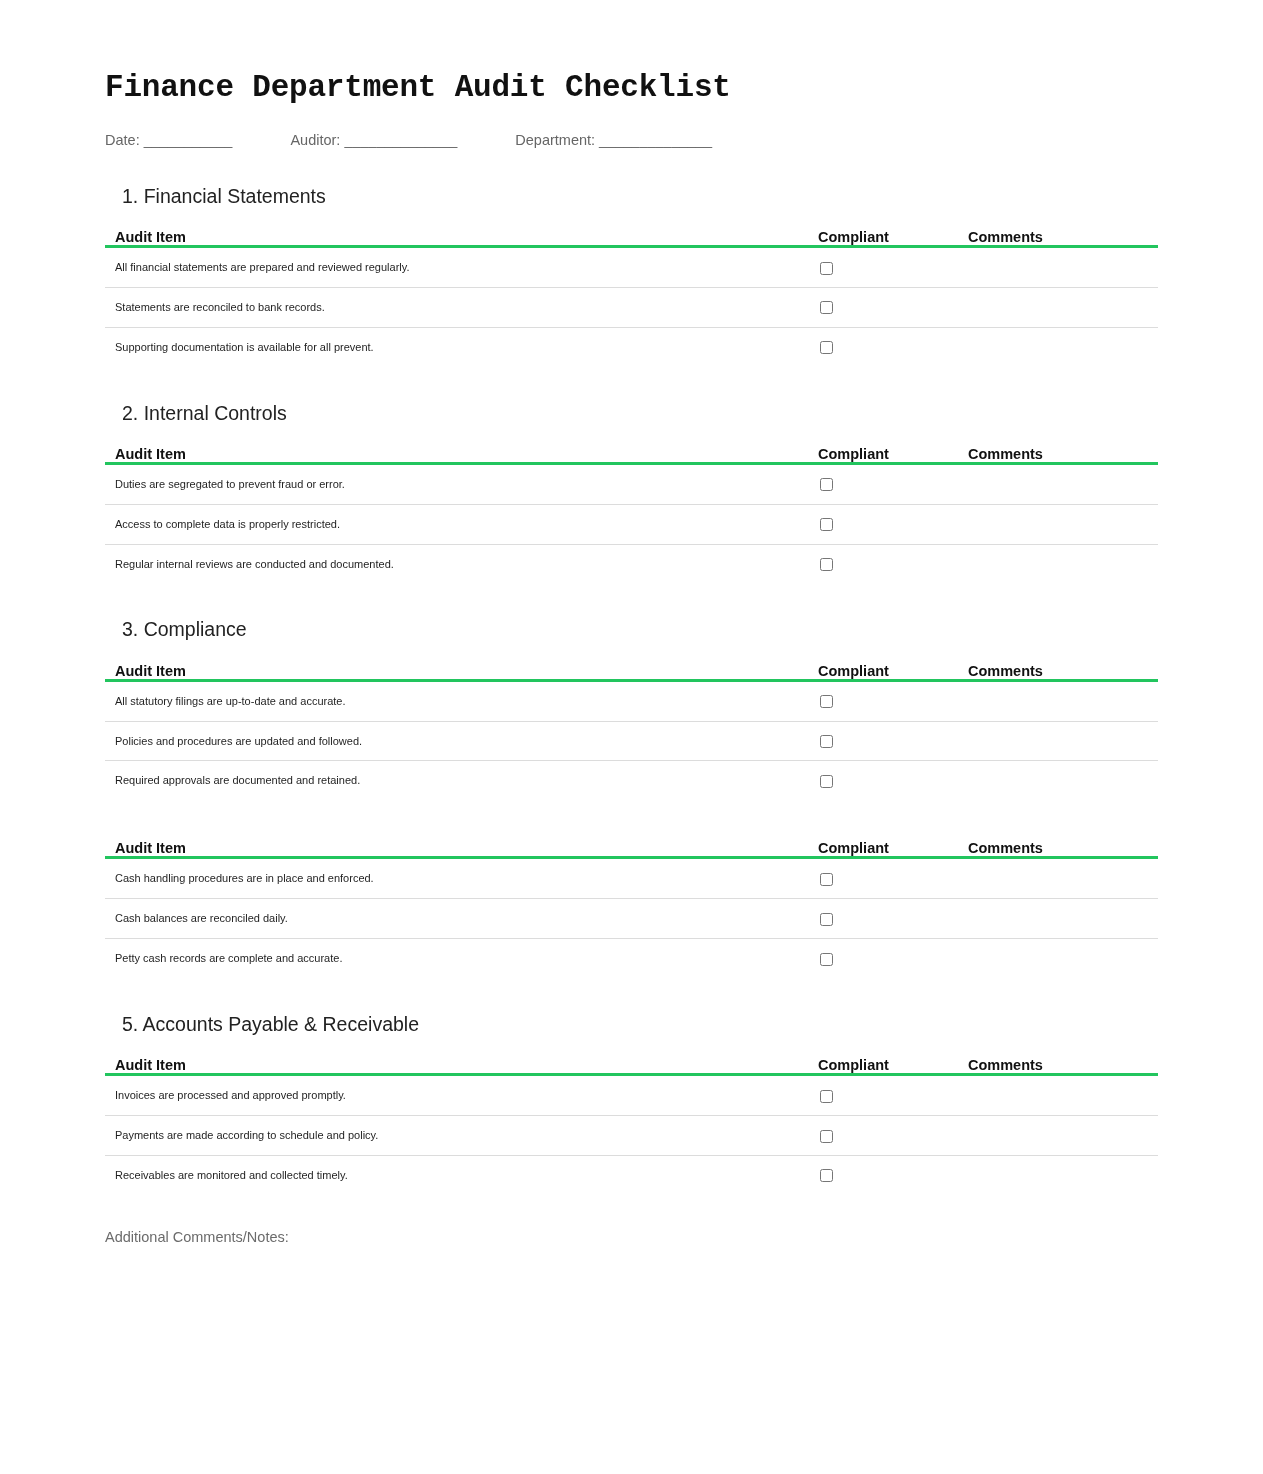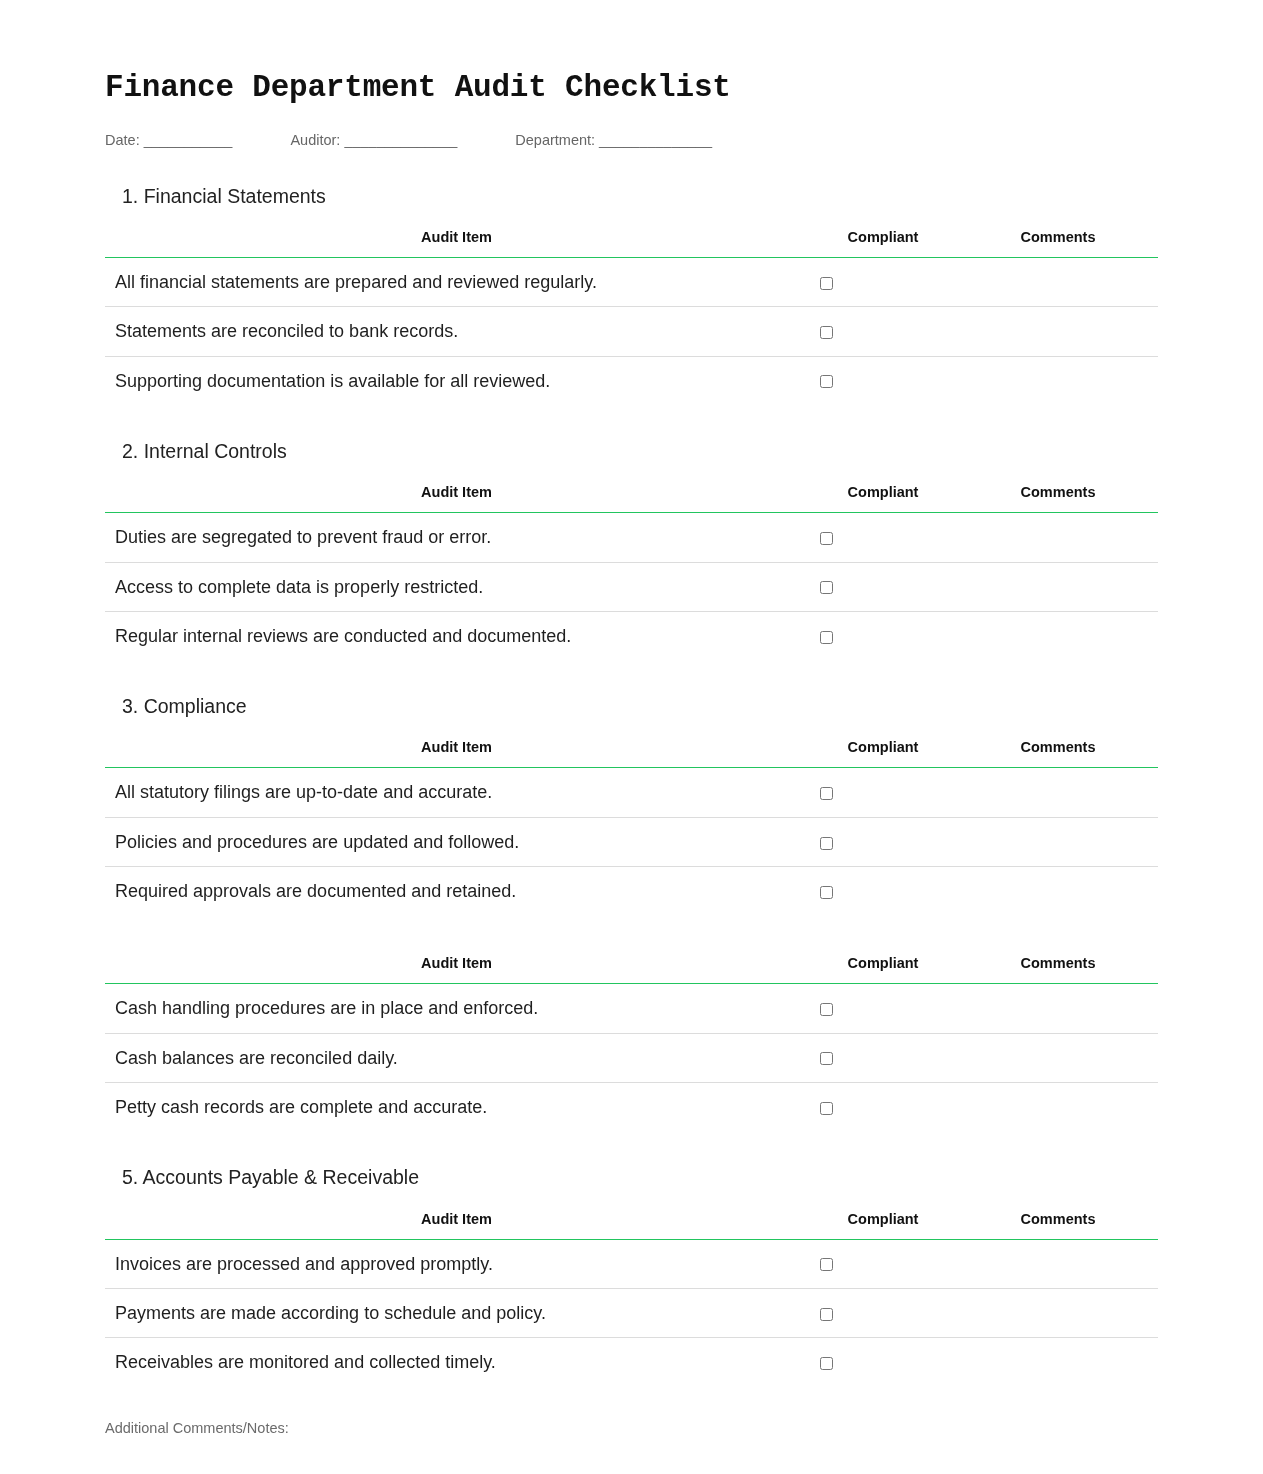--- a/index.html
+++ b/index.html
@@ -63,27 +63,27 @@
   table.audit-table {
     width: 1053px;
     border-collapse: collapse;
     table-layout: auto;
     margin-bottom: 34px;
   }
   table.audit-table th {
     font-size: 14.5px;
     font-weight: bold;
     color: #111111;
-    text-align: center;
-    padding: 6px 10px 12px 10px;
-    border-bottom: 1px solid #22c55e;
+    text-align: left;
+    padding: 6px 10px 0 10px;
+    border-bottom: 3px solid #22c55e;
     white-space: nowrap;
   }
   table.audit-table td {
-    font-size: 18px;
+    font-size: 11px;
     color: #1f1f1f;
     padding: 12px 10px 12px 10px;
     border-bottom: 1px solid #dcdcdc;
     vertical-align: middle;
     line-height: 1.35;
   }
   table.audit-table tr:last-child td { border-bottom: none; }
 
   th.col-item, td.col-item { width: auto; }
   th.col-compliant, td.col-compliant { width: 150px; text-align: left; }
@@ -151,21 +151,21 @@
               <td class="col-item">All financial statements are prepared and reviewed regularly.</td>
               <td class="col-compliant"><span class="checkbox" role="checkbox" aria-checked="false"></span></td>
               <td class="col-comments"></td>
             </tr>
             <tr>
               <td class="col-item">Statements are reconciled to bank records.</td>
               <td class="col-compliant"><span class="checkbox" role="checkbox" aria-checked="false"></span></td>
               <td class="col-comments"></td>
             </tr>
             <tr>
-              <td class="col-item">Supporting documentation is available for all reviewed.</td>
+              <td class="col-item">Supporting documentation is available for all prevent.</td>
               <td class="col-compliant"><span class="checkbox" role="checkbox" aria-checked="false"></span></td>
               <td class="col-comments"></td>
             </tr>
           </tbody>
         </table>
       </div>
       <div class="section">
         <h2 class="section-heading">2. Internal Controls</h2>
         <table class="audit-table">
           <thead>

